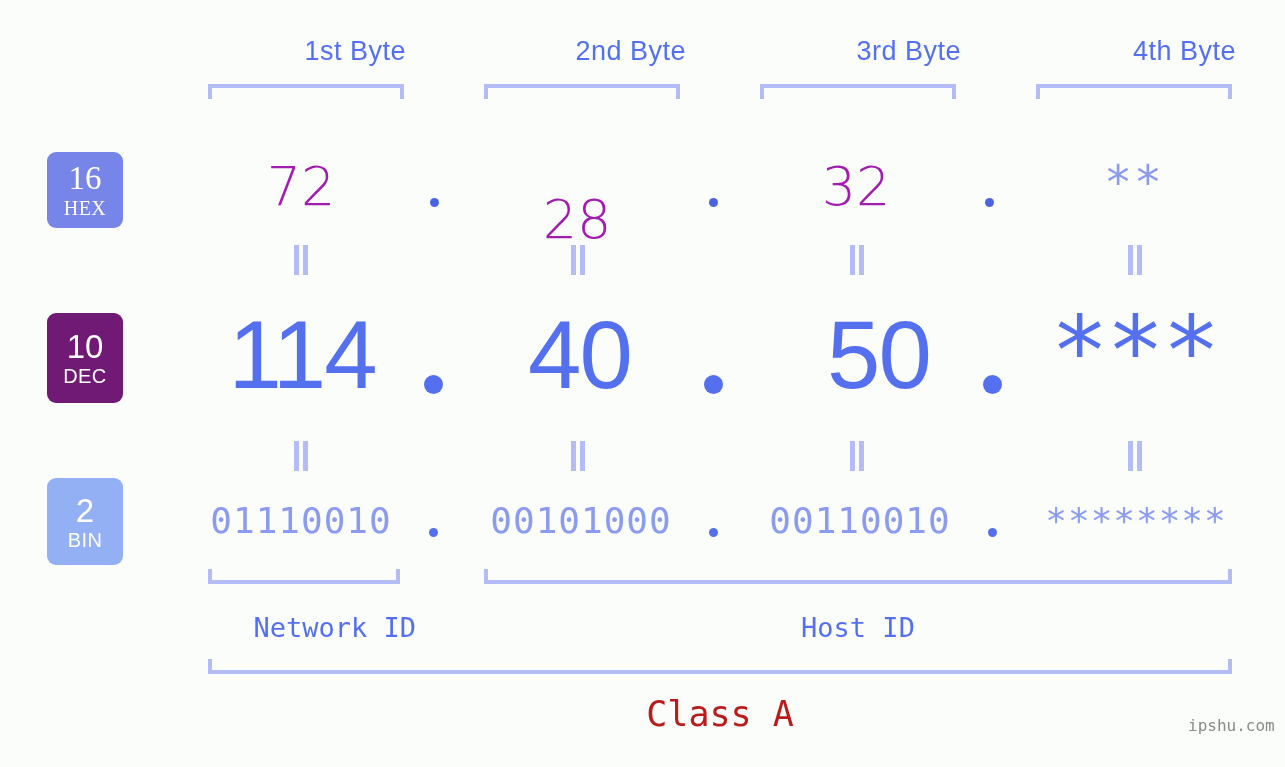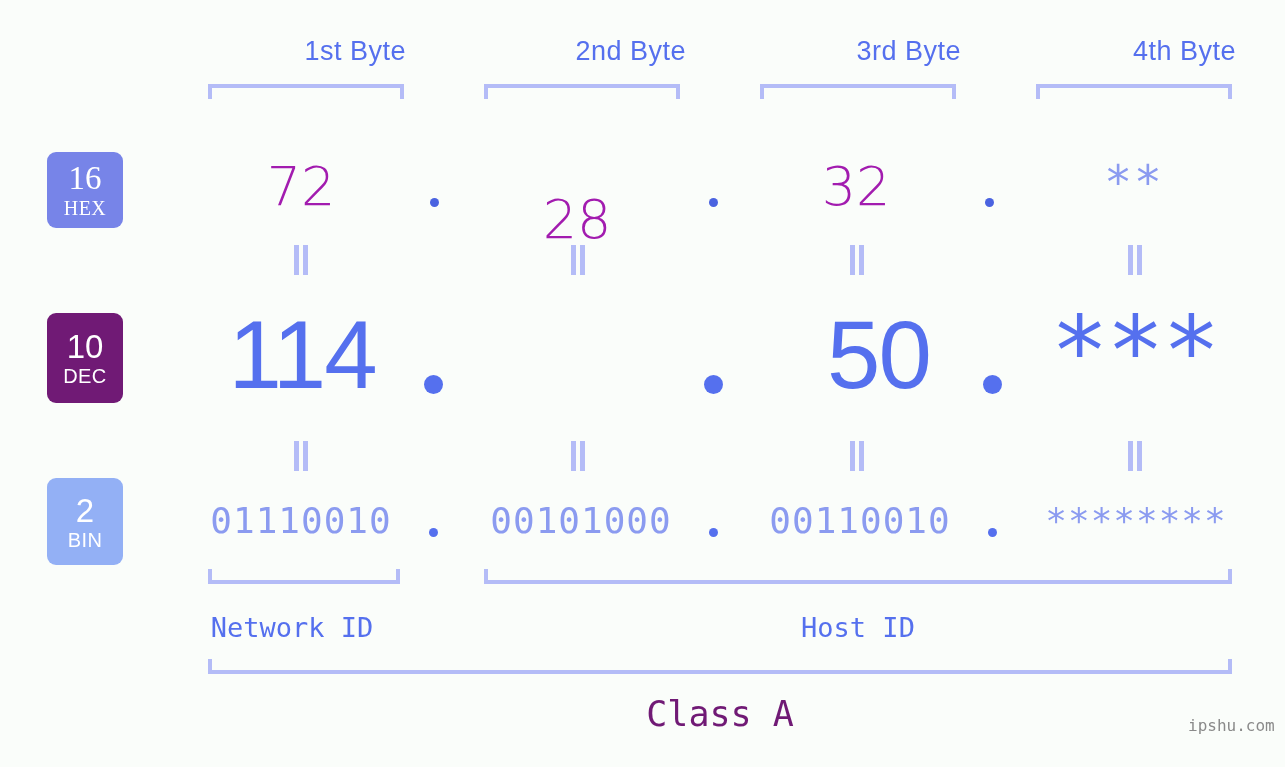--- a/index.html
+++ b/index.html
@@ -156,21 +156,21 @@
     font-family: "DejaVu Sans Mono", monospace;
     font-size: 27px;
     color: #5570ee;
     text-align: center;
     white-space: nowrap;
   }
   .class-label {
     position: absolute;
     font-family: "DejaVu Sans Mono", monospace;
     font-size: 35px;
-    color: #701a75;
+    color: #b91c1c;
     text-align: center;
     white-space: nowrap;
   }
   .watermark {
     position: absolute;
     font-family: "DejaVu Sans Mono", monospace;
     font-size: 16px;
     color: #8a8a8a;
     white-space: nowrap;
   }
@@ -224,20 +224,21 @@
     </div>
 
   <div class="badge" style="left:47px; top:313px; width:76px; height:90px; background:#701a75;">
     <span class="num">10</span>
     <span class="sub">DEC</span>
   </div>
 
   <div class="cell dec-val" style="left:196px; top:300px; width:212px;">114</div>
   <div class="dot-big" style="left:424px; top:375px;"></div>
 
+  <div class="cell dec-val" style="left:477px; top:300px; width:205px;">40</div>
   <div class="dot-big" style="left:704px; top:375px;"></div>
 
   <div class="cell dec-val" style="left:776px; top:300px; width:205px;">50</div>
   <div class="dot-big" style="left:983px; top:375px;"></div>
 
   <div class="cell dec-star" style="left:1032px; top:296px; width:205px;">***</div>
 
   <div class="eqsep" style="left:293px; top:441px;">
       <span class="a"></span>
       <span class="b"></span>
@@ -267,21 +268,21 @@
   <div class="dot-mid" style="left:709px; top:528px;"></div>
 
   <div class="cell bin-val" style="left:761px; top:500px; width:198px;">00110010</div>
   <div class="dot-mid" style="left:988px; top:528px;"></div>
 
   <div class="cell bin-val" style="left:1037px; top:500px; width:198px;">********</div>
 
   <div class="bracket bracket-up" style="left:208px; top:569px; width:192px;"></div>
   <div class="bracket bracket-up" style="left:484px; top:569px; width:748px;"></div>
 
-  <div class="id-label" style="left:196px; top:612px; width:192px;">Network ID</div>
+  <div class="id-label" style="left:224px; top:612px; width:192px;text-align:right;">Network ID</div>
   <div class="id-label" style="left:484px; top:612px; width:748px;">Host ID</div>
 
   <div class="bracket bracket-up" style="left:208px; top:659px; width:1024px;"></div>
 
   <div class="class-label" style="left:208px; top:694px; width:1024px;">Class A</div>
 
   <div class="watermark" style="left:1188px; top:716px;text-align:center;">ipshu.com</div>
 
 </div>
 

